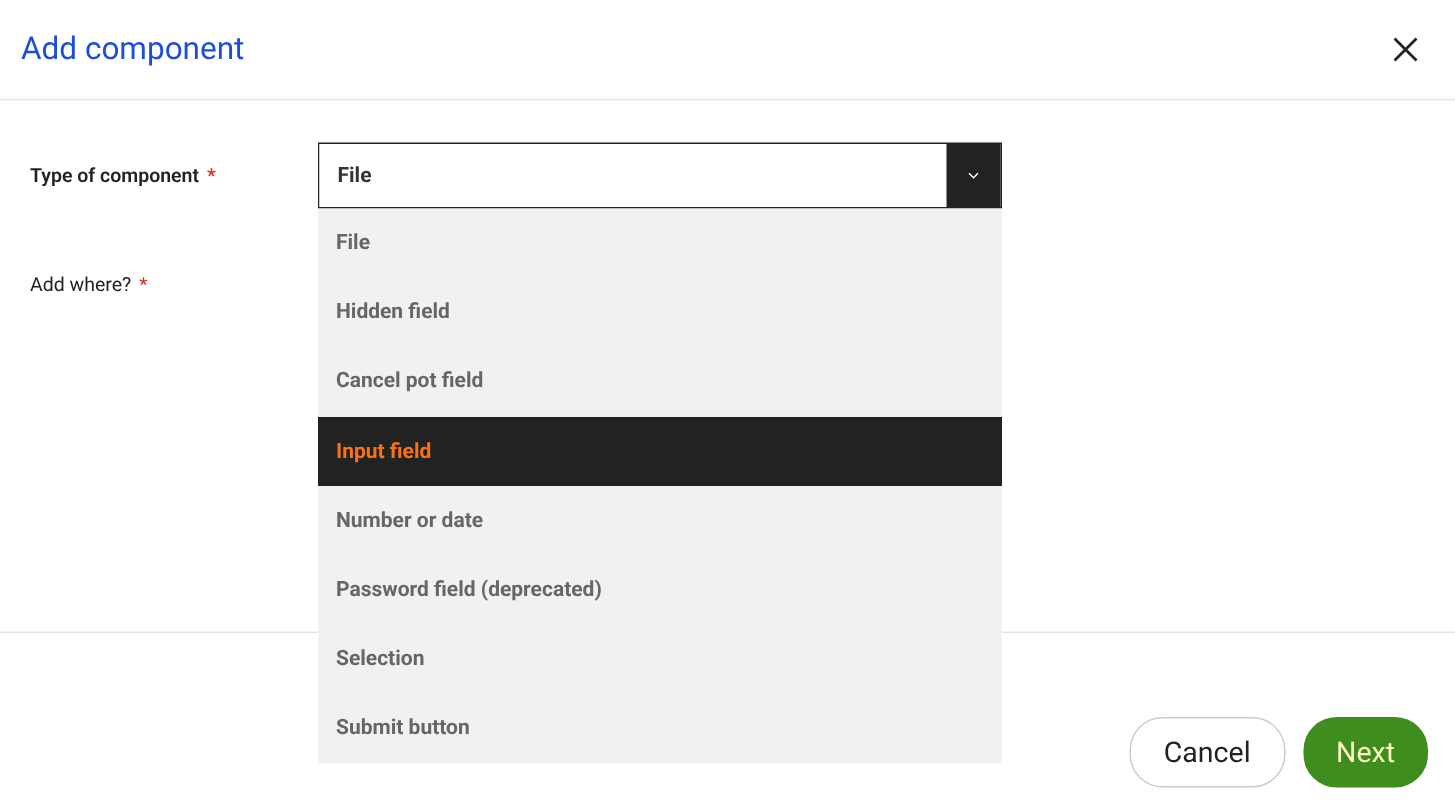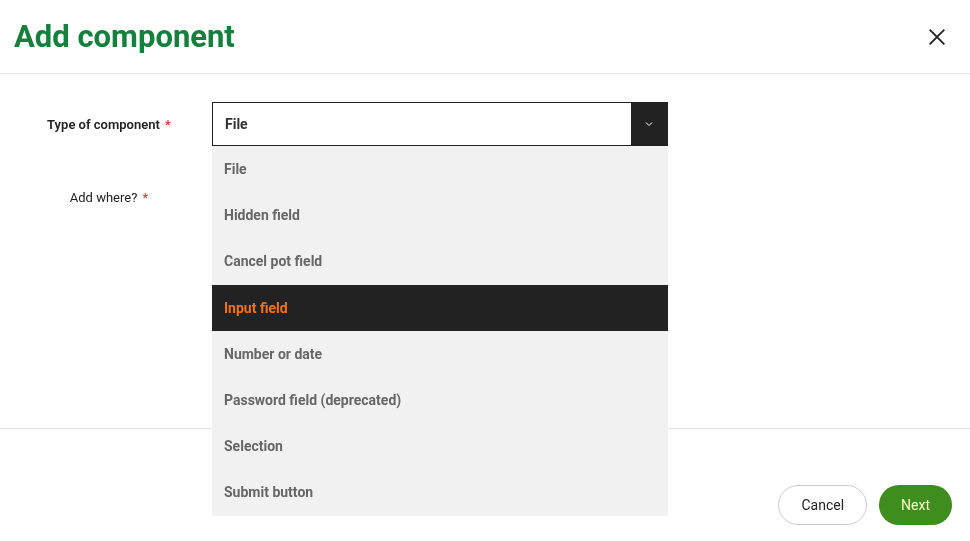--- a/index.html
+++ b/index.html
@@ -16,23 +16,23 @@
       overflow: hidden;
     }
     .modal-header {
       display: flex;
       align-items: center;
       justify-content: space-between;
       padding: 18px 18px 18px 14px;
       border-bottom: 1px solid #e5e5e5;
     }
     .modal-title {
-      font-size: 31px;
-      font-weight: 700;
-      color: #15803d;
+      font-size: 21px;
+      font-weight: 400;
+      color: #1d4ed8;
     }
     .close-btn {
       background: none;
       border: none;
       cursor: pointer;
       padding: 4px;
       display: flex;
       align-items: center;
       justify-content: center;
     }
@@ -46,21 +46,21 @@
       padding: 28px 20px 0 20px;
       position: relative;
     }
     .form-row {
       display: flex;
       align-items: center;
       margin-bottom: 32px;
     }
     .form-label {
       width: 192px;
-      text-align: center;
+      text-align: left;
       padding-right: 14px;
       font-size: 13px;
       color: #222;
       font-weight: 600;
     }
     .form-label.secondary {
       font-weight: 400;
       margin-top: 12px;
     }
     .required {
@@ -130,21 +130,21 @@
       padding: 16px 18px;
       display: flex;
       justify-content: flex-end;
       gap: 12px;
       background: #fff;
       z-index: 1;
     }
     .btn {
       border-radius: 22px;
       padding: 11px 22px;
-      font-size: 14px;
+      font-size: 19px;
       cursor: pointer;
       border: none;
       font-family: inherit;
       margin-top: 40px;
     }
     .btn-cancel {
       background: #fff;
       color: #222;
       border: 1px solid #ccc;
     }

